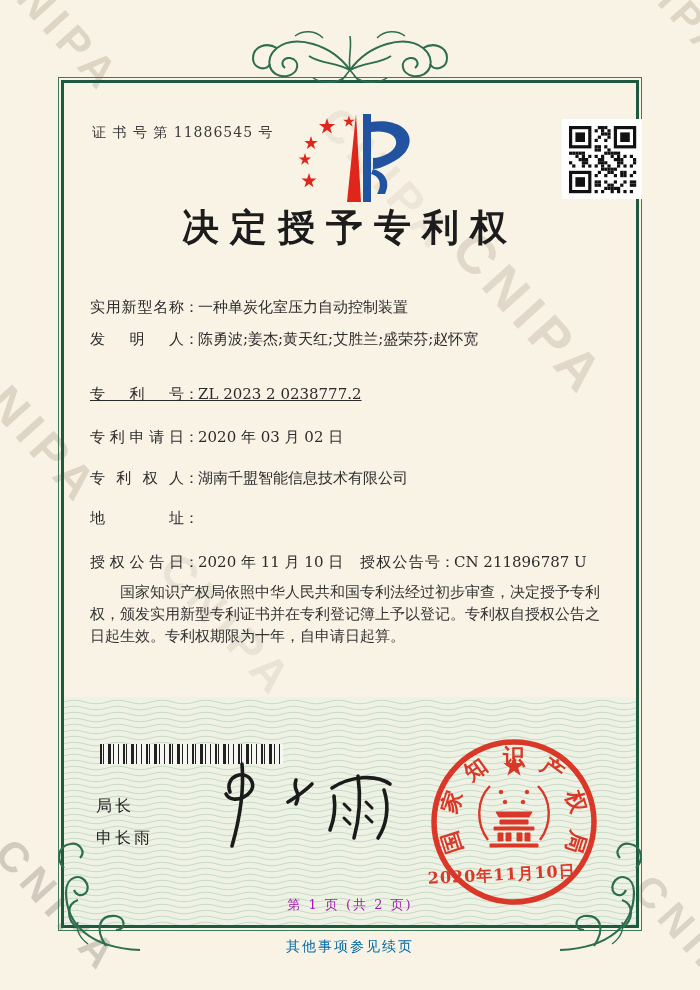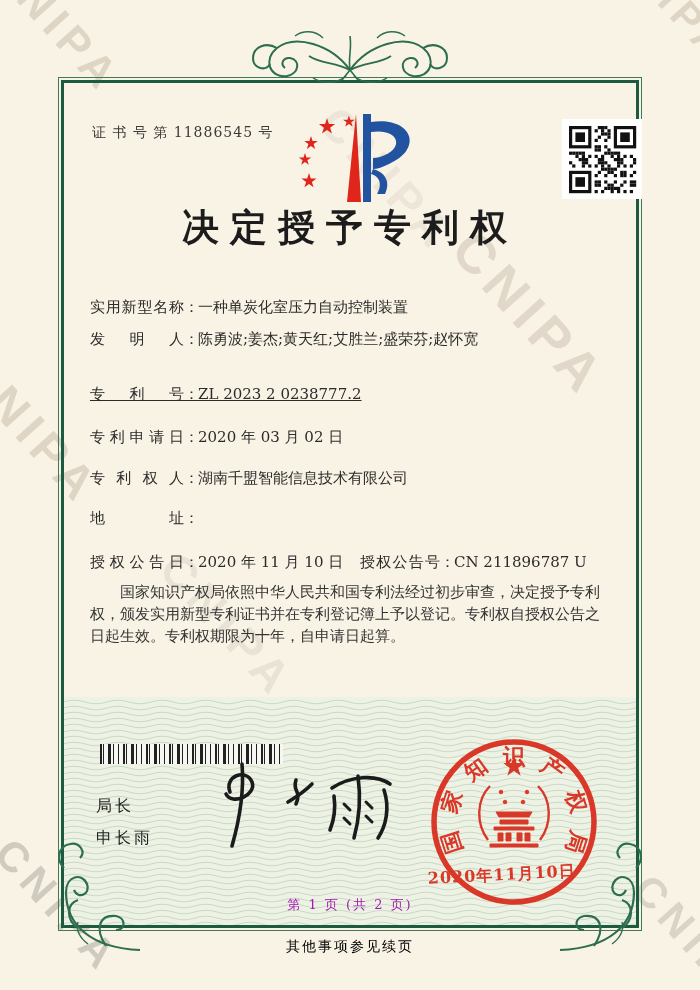--- a/index.html
+++ b/index.html
@@ -52,21 +52,21 @@
   #signer{position:absolute;left:96px;top:790px;
           font-family:"Liberation Sans","DejaVu Sans",sans-serif;
           font-size:16px;color:#222;letter-spacing:3px;line-height:32px;}
   #sig-svg{position:absolute;left:208px;top:758px;}
 
   #seal-svg{position:absolute;left:424px;top:734px;opacity:.93;}
 
   #page-info{position:absolute;left:0;top:896px;width:700px;text-align:center;
              font-size:13px;color:#a21caf;letter-spacing:2px;}
   #foot-note{position:absolute;left:0;top:938px;width:700px;text-align:center;
-             font-size:14px;color:#000000;letter-spacing:2px;font-style:oblique 5deg;}
+             font-size:14px;color:#0369a1;letter-spacing:2px;font-style:oblique 5deg;}
 
   #qr-wrap{position:absolute;left:562px;top:119px;width:80px;height:80px;
            background:#fff;padding:0;}
 </style>
 </head>
 <body>
 
 <div id="page">
 
   <div class="wm" style="left:-28px;top:-2px;font-size:44px;">CNIPA</div>

